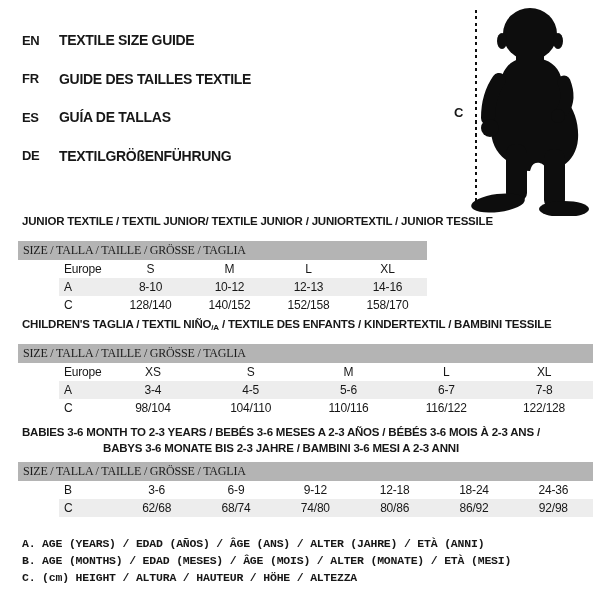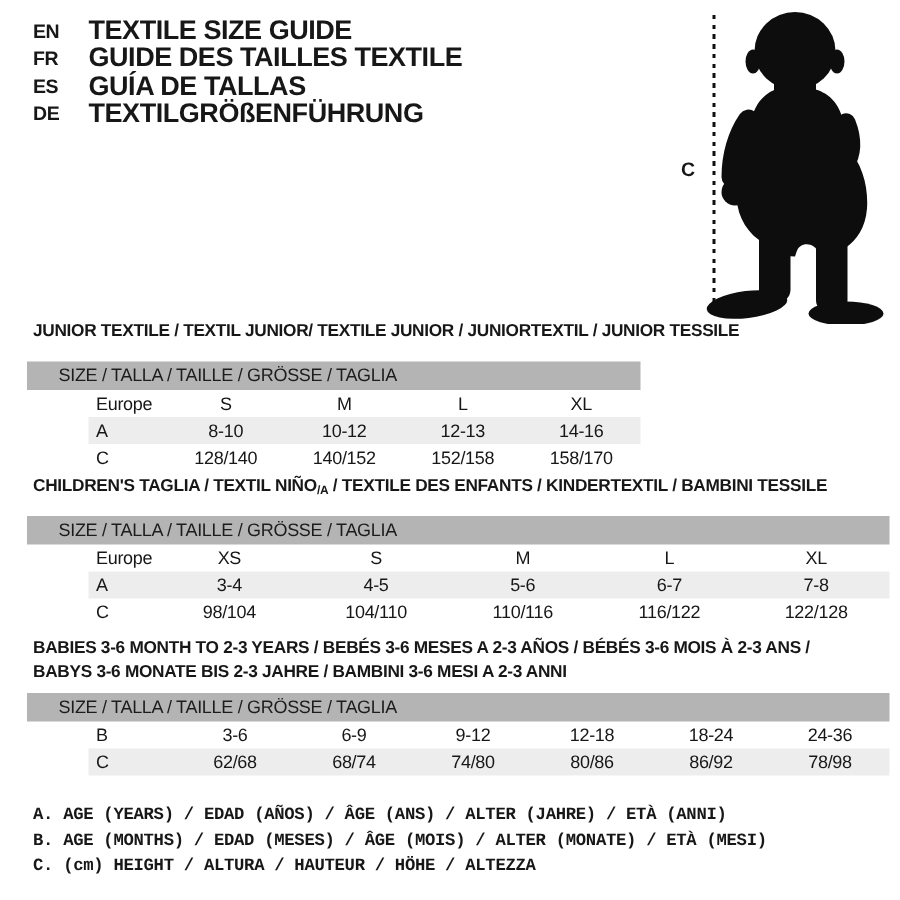--- a/index.html
+++ b/index.html
@@ -1,38 +1,38 @@
 <!DOCTYPE html>
 <html><head>
 <meta charset="utf-8">
 <style>
   html,body{margin:0;padding:0;background:#fff;}
   #stage{position:relative;width:600px;height:600px;background:#ffffff;overflow:hidden;
          font-family:"Liberation Sans","DejaVu Sans",sans-serif;color:#171717;}
 
   
   .lang-block{position:absolute;left:22px;top:11px;}
-  .lang-row{display:flex;height:18.5px;align-items:center;}
+  .lang-row{display:flex;height:18.5px;align-items:center;margin-top:20px;}
   .lang-code{width:37px;font-size:13px;font-weight:700;letter-spacing:-0.3px;}
-  .lang-label{font-size:18px;font-weight:700;letter-spacing:-0.3px;white-space:nowrap;}
+  .lang-label{font-size:14px;font-weight:700;letter-spacing:-0.3px;white-space:nowrap;}
 
   
   .figure{position:absolute;left:450px;top:4px;width:148px;height:212px;}
   .measure-line{position:absolute;left:25px;top:6px;width:2px;height:200px;
     background:repeating-linear-gradient(to bottom,#101010 0 3px,transparent 3px 6.5px);}
   .measure-label{position:absolute;left:4px;top:101px;font-size:13px;font-weight:700;}
   .baby-svg{position:absolute;left:18px;top:0;}
 
   
   .ttitle{position:absolute;left:22px;font-size:11.5px;font-weight:700;letter-spacing:-0.2px;white-space:nowrap;}
   .ttitle .sub{font-size:8px;vertical-align:-2px;}
-  .t3title{line-height:16px;}
+  .t3title{line-height:16px;text-align:center;}
   .tbl{position:absolute;left:18px;}
   .hbar{height:19px;line-height:19px;background:#b4b4b4;font-size:12px;letter-spacing:-0.2px;
-        padding-left:21px;color:#1c1c1c;}
+        padding-left:5px;color:#1c1c1c;font-family:Liberation Serif, serif;}
   .trow{display:grid;height:18px;line-height:18px;font-size:12px;letter-spacing:-0.2px;margin-left:41px;}
   .trow.stripe{background:#ededed;}
   .lab{padding-left:5px;text-align:left;}
   .val{text-align:center;}
   .t1{width:409px;} .t1 .trow{grid-template-columns:52px repeat(4,1fr);}
   .t2{width:575px;} .t2 .trow{grid-template-columns:45px repeat(5,1fr);}
   .t3{width:575px;} .t3 .trow{grid-template-columns:58px repeat(6,1fr);}
   .t1{top:241px;} .t2{top:344px;} .t3{top:462px;}
 
   
@@ -155,21 +155,21 @@
       <div class="val">18-24</div>
       <div class="val">24-36</div>
     </div>
     <div class="trow stripe">
       <div class="lab">C</div>
       <div class="val">62/68</div>
       <div class="val">68/74</div>
       <div class="val">74/80</div>
       <div class="val">80/86</div>
       <div class="val">86/92</div>
-      <div class="val">78/98</div>
+      <div class="val">92/98</div>
     </div>
   </div>
 
   <div class="legend">
     <div class="legend-line">A. AGE (YEARS) / EDAD (AÑOS) / ÂGE (ANS) / ALTER (JAHRE) / ETÀ (ANNI)</div>
     <div class="legend-line">B. AGE (MONTHS) / EDAD (MESES) / ÂGE (MOIS) / ALTER (MONATE) / ETÀ (MESI)</div>
     <div class="legend-line">C. (cm) HEIGHT / ALTURA / HAUTEUR / HÖHE / ALTEZZA</div>
   </div>
 
 </div>

